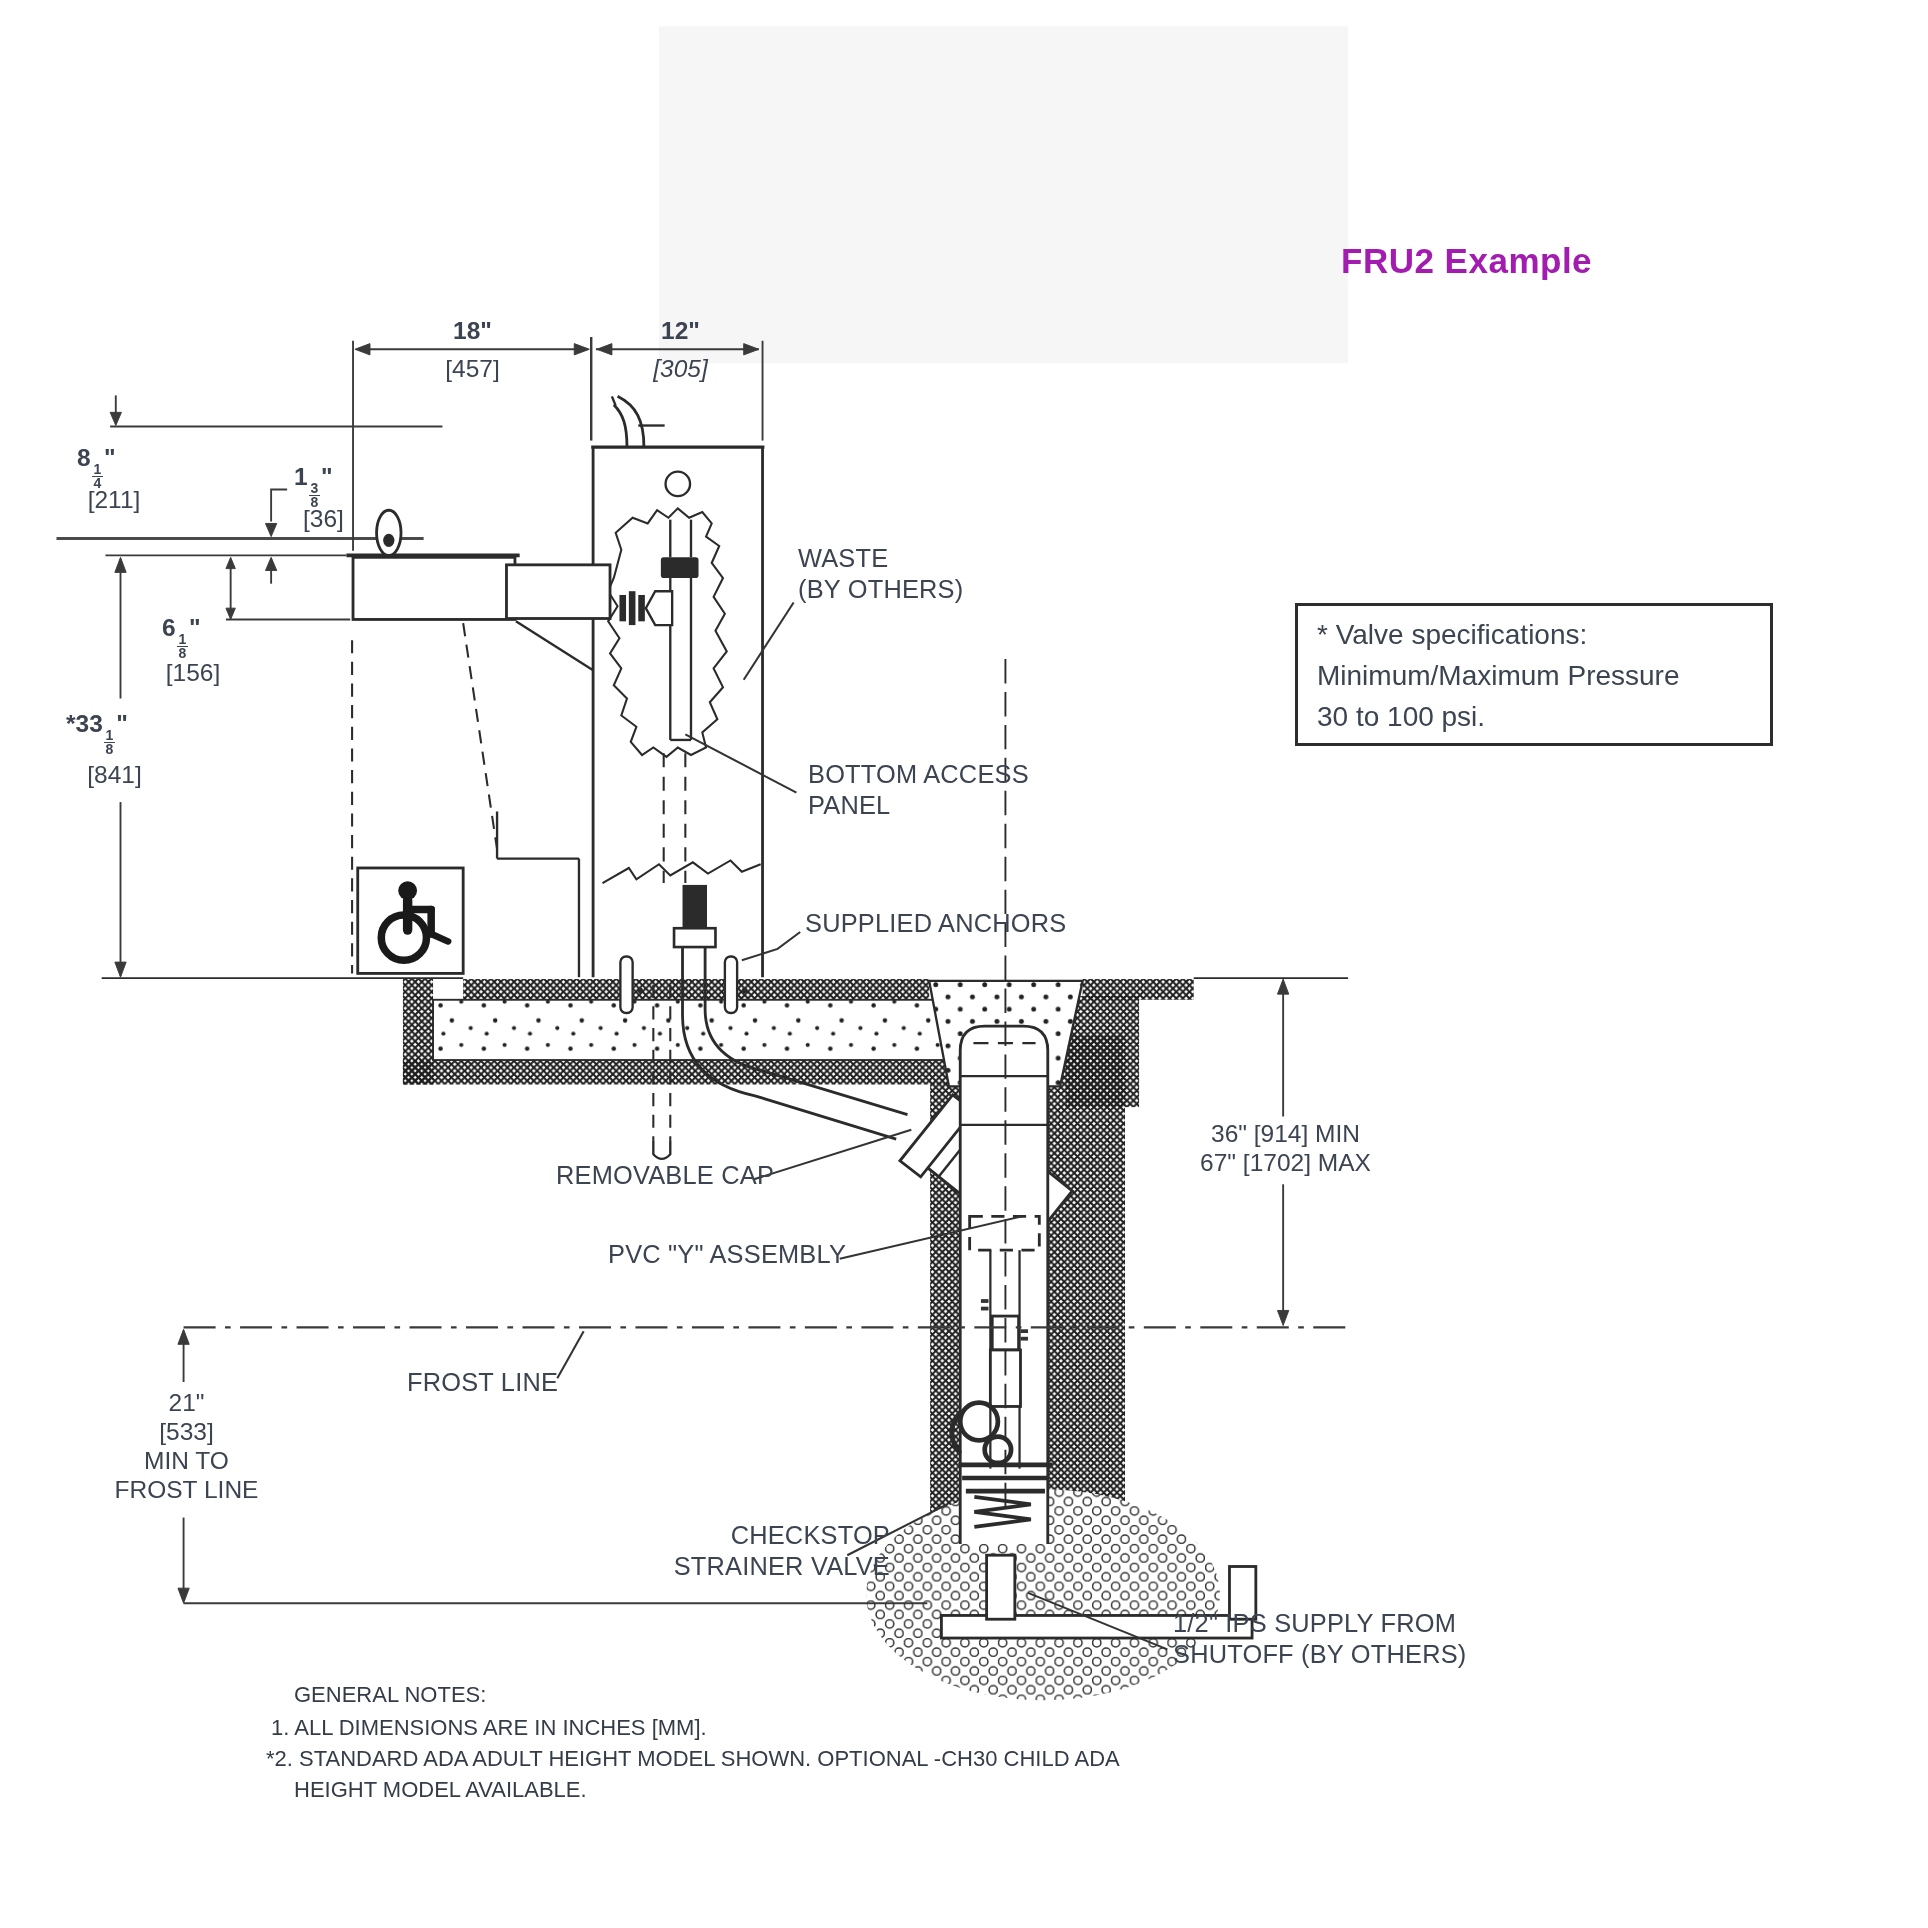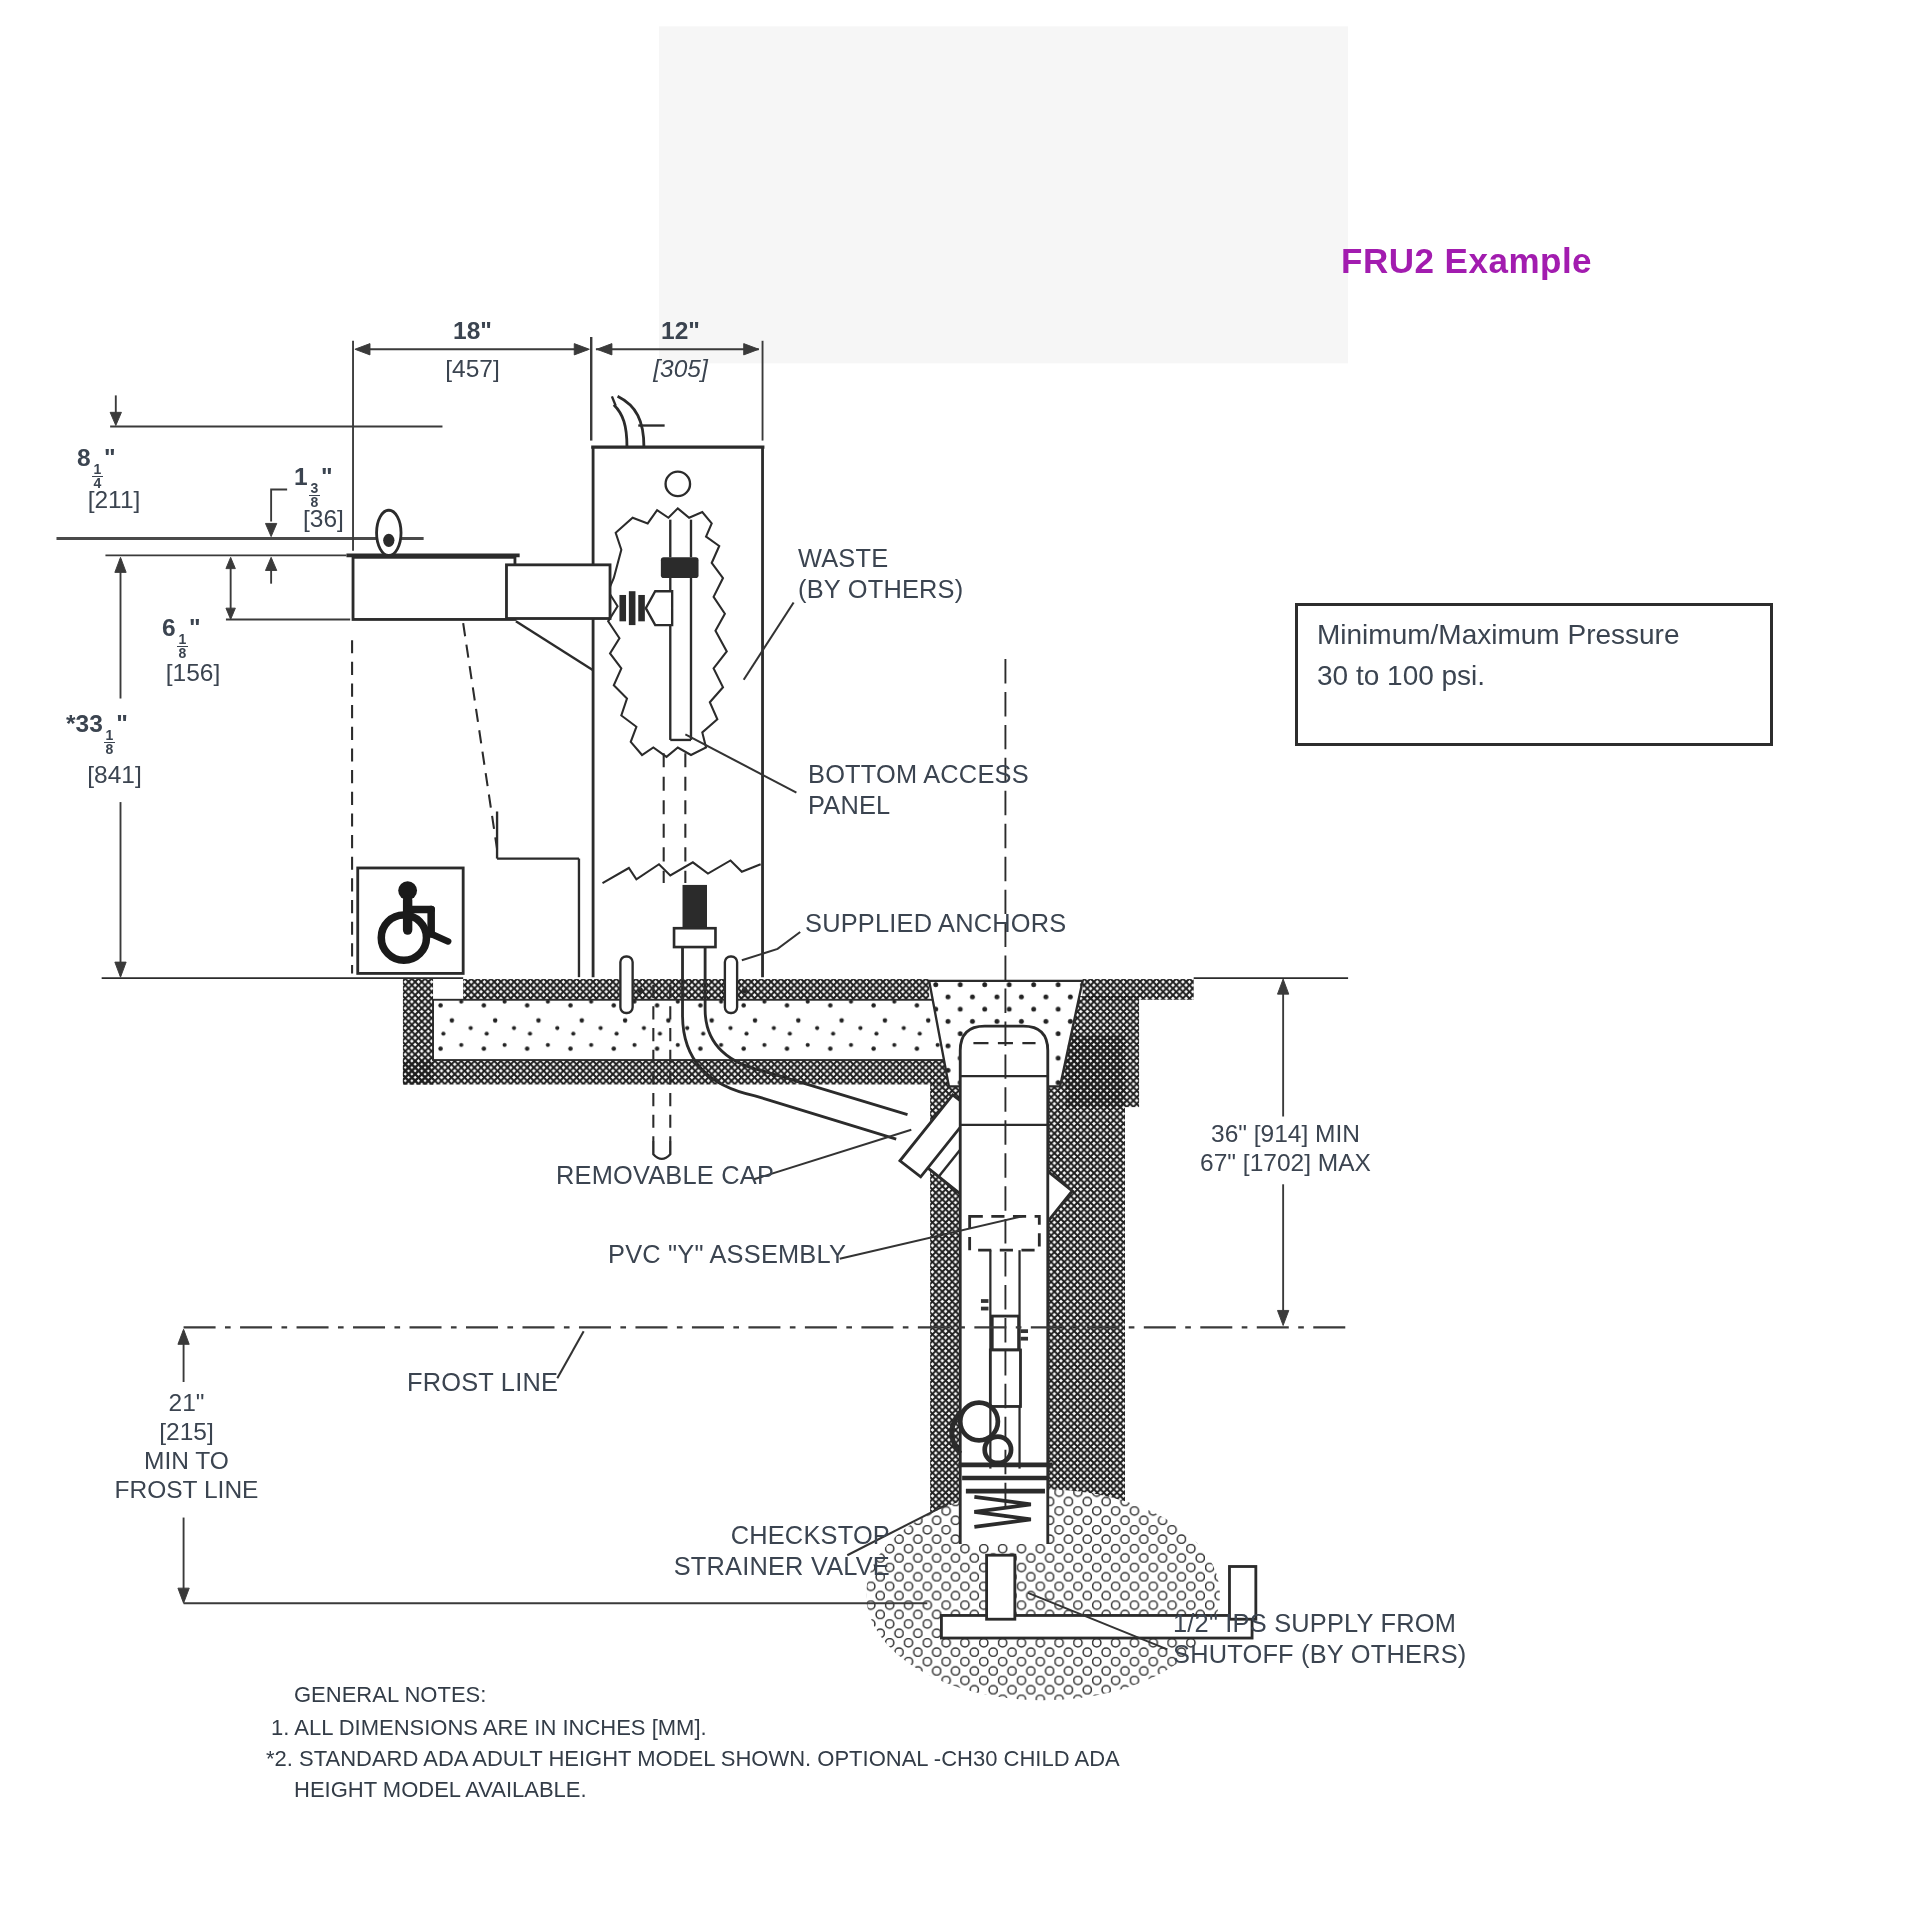--- a/index.html
+++ b/index.html
@@ -293,26 +293,27 @@
       <div>SHUTOFF (BY OTHERS)</div>
 </div>
 
 <div class="dimtxt" style="left:1182px;top:1119px;width:207px;">
   <div>36" [914] MIN</div>
       <div>67" [1702] MAX</div>
 </div>
 
 <div class="dimtxt" style="left:83px;top:1388px;width:207px;">
   <div>21"</div>
-      <div>[215]</div>
+      <div>[533]</div>
   <div>MIN TO</div>
       <div>FROST LINE</div>
 </div>
 
 <div class="valvebox">
+  <div>* Valve specifications:</div>
   <div>Minimum/Maximum Pressure</div>
   <div>30 to 100 psi.</div>
 </div>
 
 <div class="notes" style="left:294px;top:1679px;">GENERAL NOTES:</div>
 <div class="notes" style="left:271px;top:1712px;">1. ALL DIMENSIONS ARE IN INCHES [MM].</div>
 <div class="notes" style="left:266px;top:1743px;">*2. STANDARD ADA ADULT HEIGHT MODEL SHOWN. OPTIONAL -CH30 CHILD ADA</div>
 <div class="notes" style="left:294px;top:1774px;">HEIGHT MODEL AVAILABLE.</div>
 
 </div>

